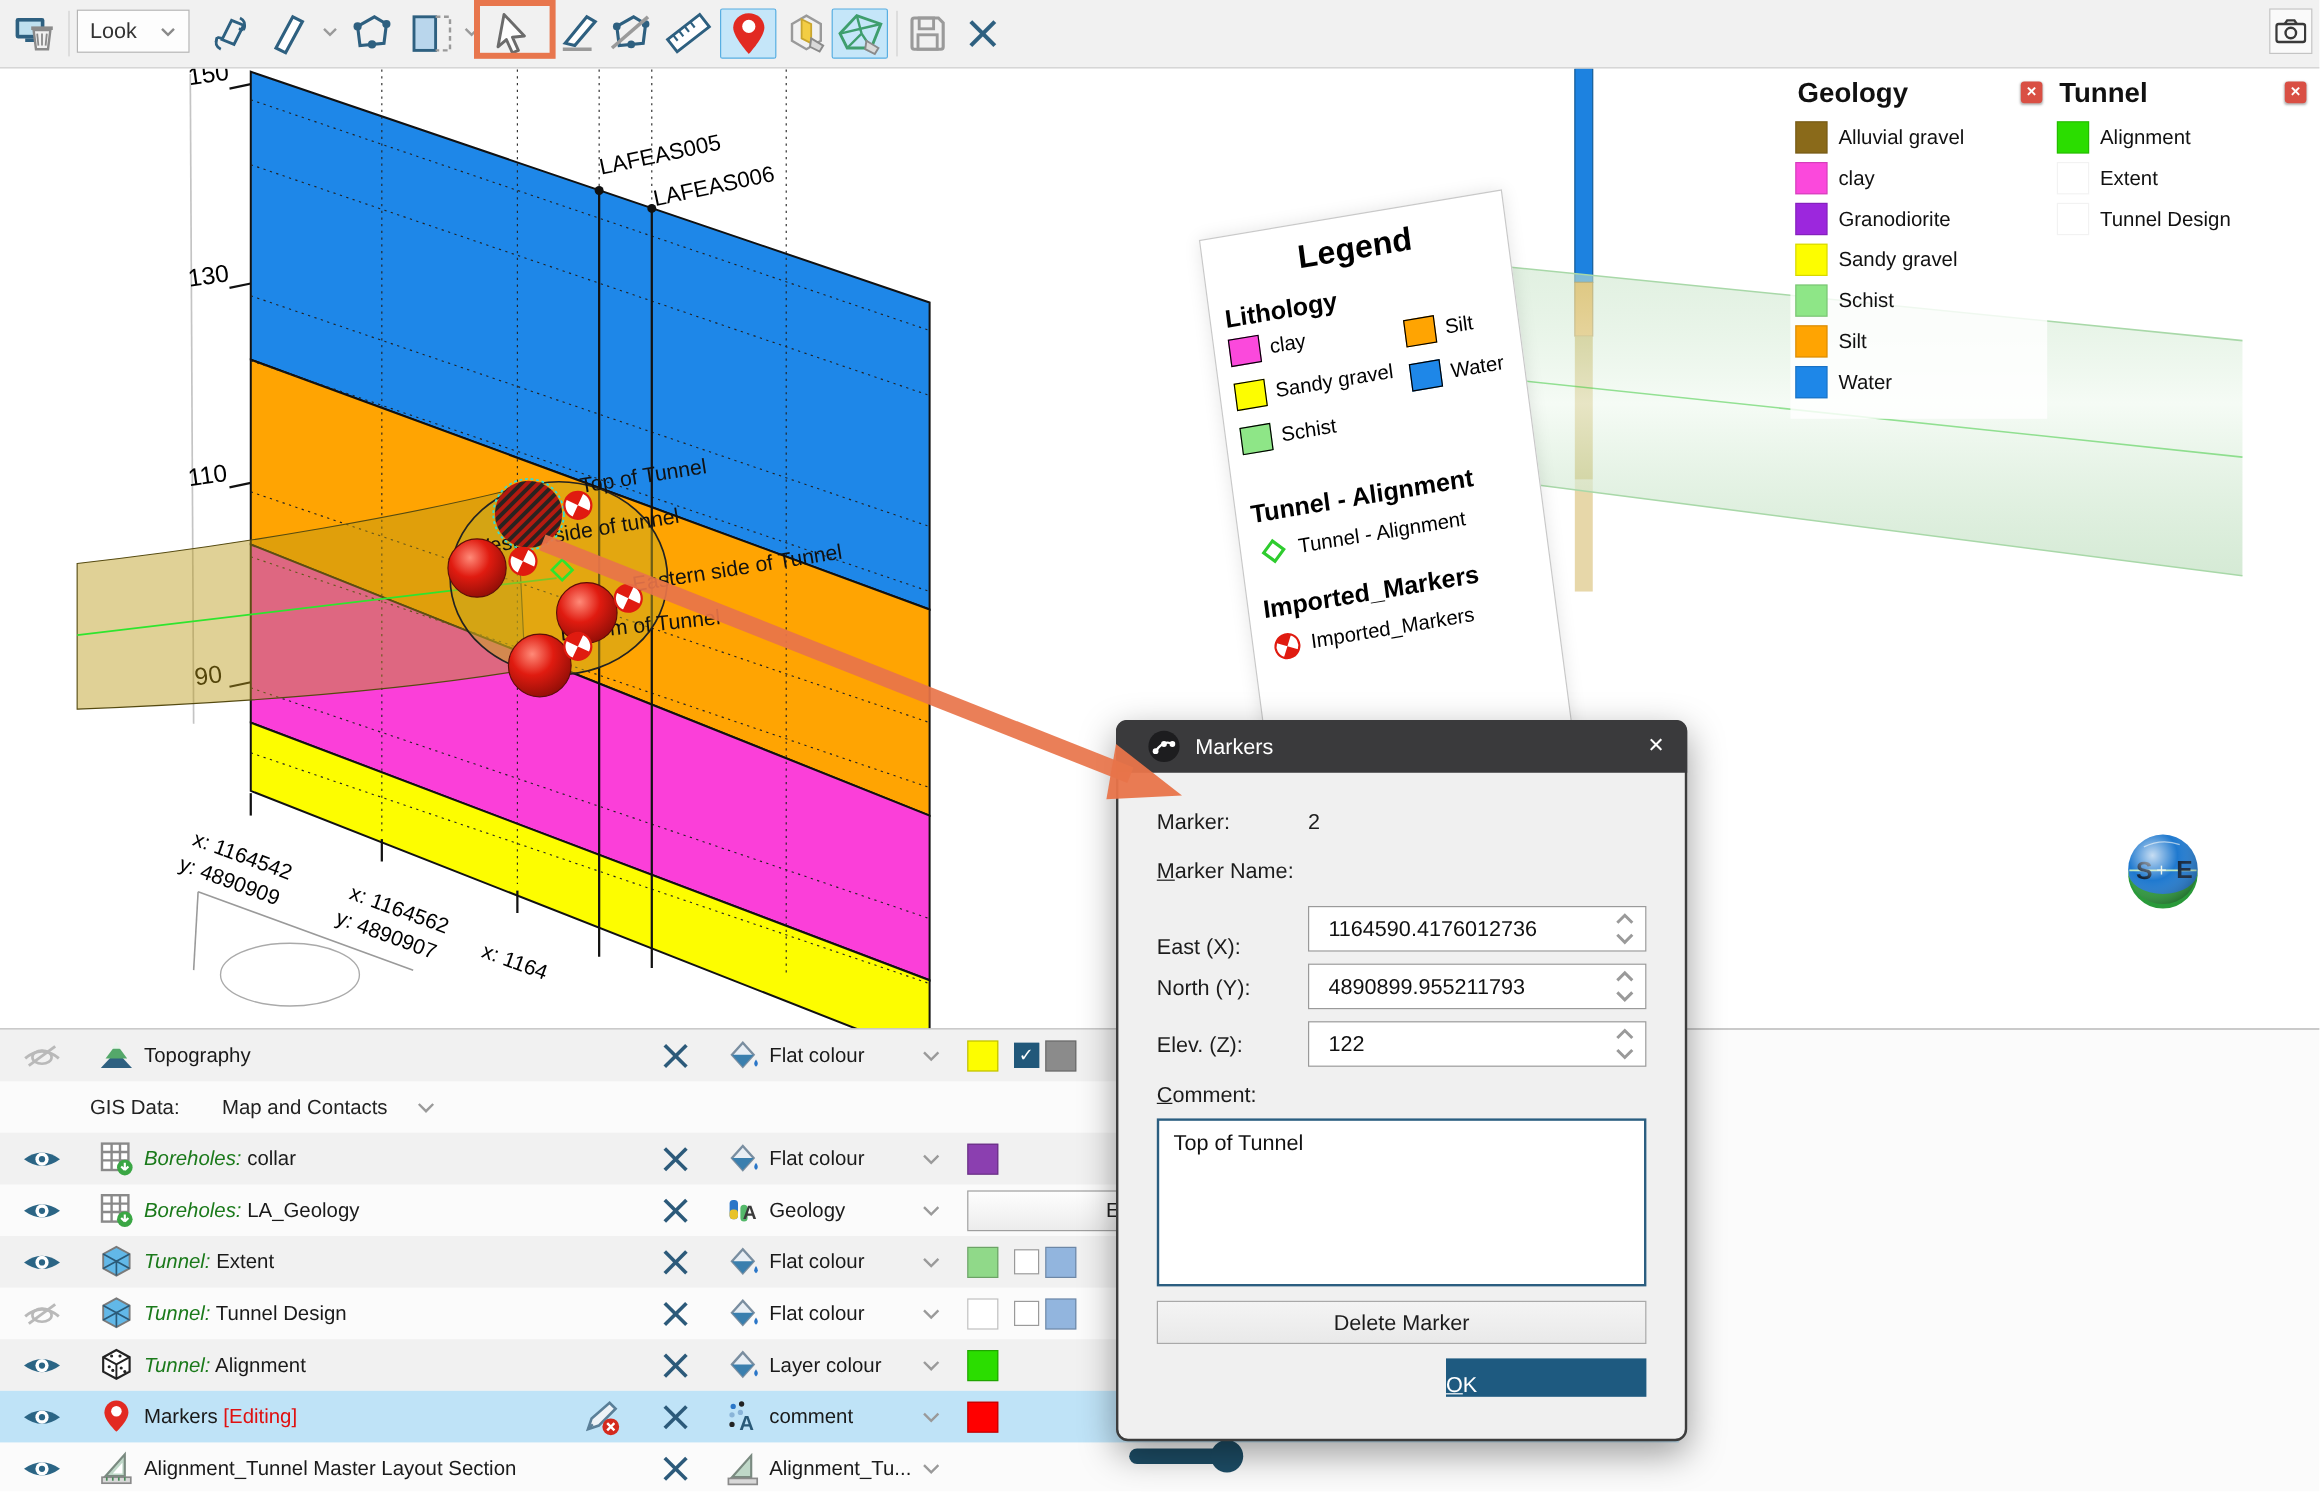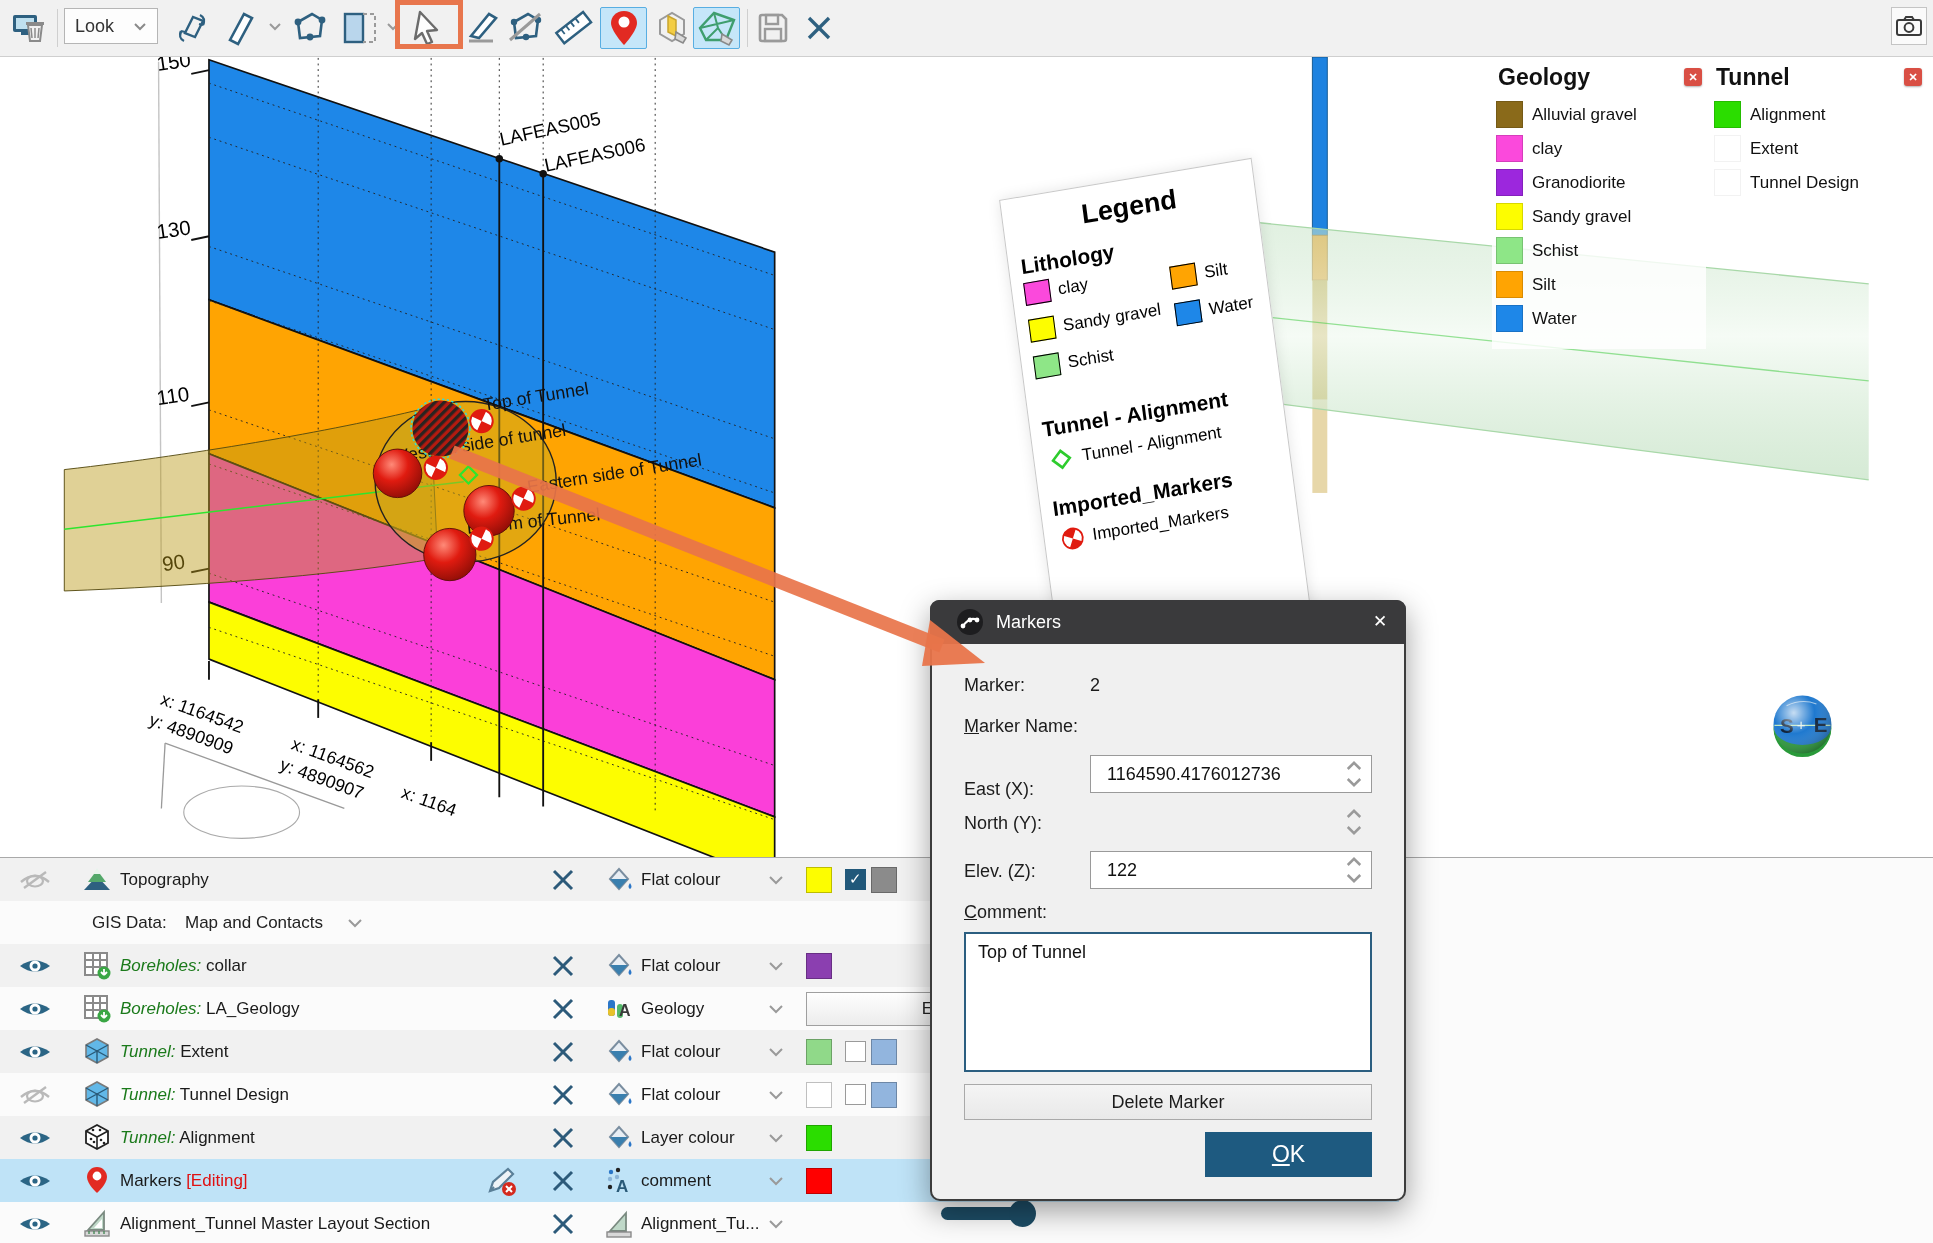--- a/index.html
+++ b/index.html
@@ -65,21 +65,21 @@
   .sticon { position:absolute; left:604px; width:30px; height:30px; top:7px; }
   .stlabel { position:absolute; left:641px; font-size:17px; color:#1a1a1a; white-space:nowrap; }
   .chev { position:absolute; left:768px; top:17px; }
   .sw { position:absolute; top:9px; width:26px; height:26px; border:1px solid rgba(0,0,0,0.25); }
   .cb { position:absolute; top:11px; width:21px; height:21px; border:1px solid #9a9a9a; background:#fff; }
   .cb.on { background:#21587a; border-color:#21587a; }
   .cb.on::after { content:"✓"; color:#fff; font-size:15px; position:absolute; left:3px; top:0px; }
   .editcol-btn { position:absolute; left:806px; top:5px; width:324px; height:34px;
     background:linear-gradient(#fefefe,#ececec); border:1px solid #9f9f9f; font-size:17px;
     color:#222; text-align:center; line-height:32px; }
-  .gis-label { position:absolute; left:75px; font-size:17px; color:#222;margin-left:17px; }
+  .gis-label { position:absolute; left:75px; font-size:17px; color:#222; }
   .gis-value { position:absolute; left:185px; font-size:17px; color:#222; }
 
   
   #point-slider { position:absolute; left:941px; top:1206px; width:98px; height:15px; z-index:5; }
   #point-slider .track { position:absolute; left:0; top:1px; width:84px; height:13px;
     background:#1d4d66; border-radius:7px; }
   #point-slider .knob { position:absolute; left:68px; top:-6px; width:27px; height:27px;
     background:#1d4d66; border-radius:50%; }
 
   
@@ -97,22 +97,22 @@
   .dinput { position:absolute; left:158px; width:282px; height:38px; background:#fff;
     border:1px solid #9a9a9a; font-size:18px; color:#111; padding:0 34px 0 16px;
     font-family:"Liberation Sans", sans-serif; }
   .spin { position:absolute; left:412px; width:20px; height:30px; }
   #dlg-comment { position:absolute; left:32px; top:330px; width:408px; height:140px;
     background:#fff; border:2px solid #2b5e80; font-size:18px; color:#111; padding:8px 12px;
     font-family:"Liberation Sans", sans-serif; resize:none; }
   #dlg-delete { position:absolute; left:32px; top:482px; width:408px; height:36px;
     background:linear-gradient(#f4f4f4,#e9e9e9); border:1px solid #a9a9a9; font-size:18px;
     color:#1c1c1c; text-align:center; line-height:34px; }
-  #dlg-ok { position:absolute; left:273px; top:530px; width:167px; height:45px; background:#1e5a80;
-    color:#fff; font-size:23px; text-align:center; line-height:45px; }
+  #dlg-ok { position:absolute; left:273px; top:530px; width:167px; height:32px; background:#1e5a80;
+    color:#fff; font-size:18px; text-align:left; line-height:45px; }
 
   
   #annot { position:absolute; left:0; top:0; width:1933px; height:1243px; z-index:50;
     pointer-events:none; }
 </style>
 </head>
 <body>
 
 <div id="app">
 
@@ -803,20 +803,21 @@
     <span class="dlabel fl" style="top:114px">Marker Name:</span>
 
     <span class="dlabel" style="top:177px">East (X):</span>
     <input class="dinput" style="top: 153px;" value="1164590.4176012736">
     <svg class="spin" style="top:157px" viewBox="0 0 14 24">
         <polyline points="2,8 7,3 12,8" fill="none" stroke="#9a9a9a" stroke-width="2"></polyline>
         <polyline points="2,16 7,21 12,16" fill="none" stroke="#9a9a9a" stroke-width="2"></polyline>
       </svg>
 
     <span class="dlabel" style="top:211px">North (Y):</span>
+    <input class="dinput" style="top: 201px;" value="4890899.955211793">
     <svg class="spin" style="top:205px" viewBox="0 0 14 24">
         <polyline points="2,8 7,3 12,8" fill="none" stroke="#9a9a9a" stroke-width="2"></polyline>
         <polyline points="2,16 7,21 12,16" fill="none" stroke="#9a9a9a" stroke-width="2"></polyline>
       </svg>
 
     <span class="dlabel" style="top:259px">Elev. (Z):</span>
     <input class="dinput" style="top: 249px;" value="122">
     <svg class="spin" style="top:253px" viewBox="0 0 14 24">
         <polyline points="2,8 7,3 12,8" fill="none" stroke="#9a9a9a" stroke-width="2"></polyline>
         <polyline points="2,16 7,21 12,16" fill="none" stroke="#9a9a9a" stroke-width="2"></polyline>

